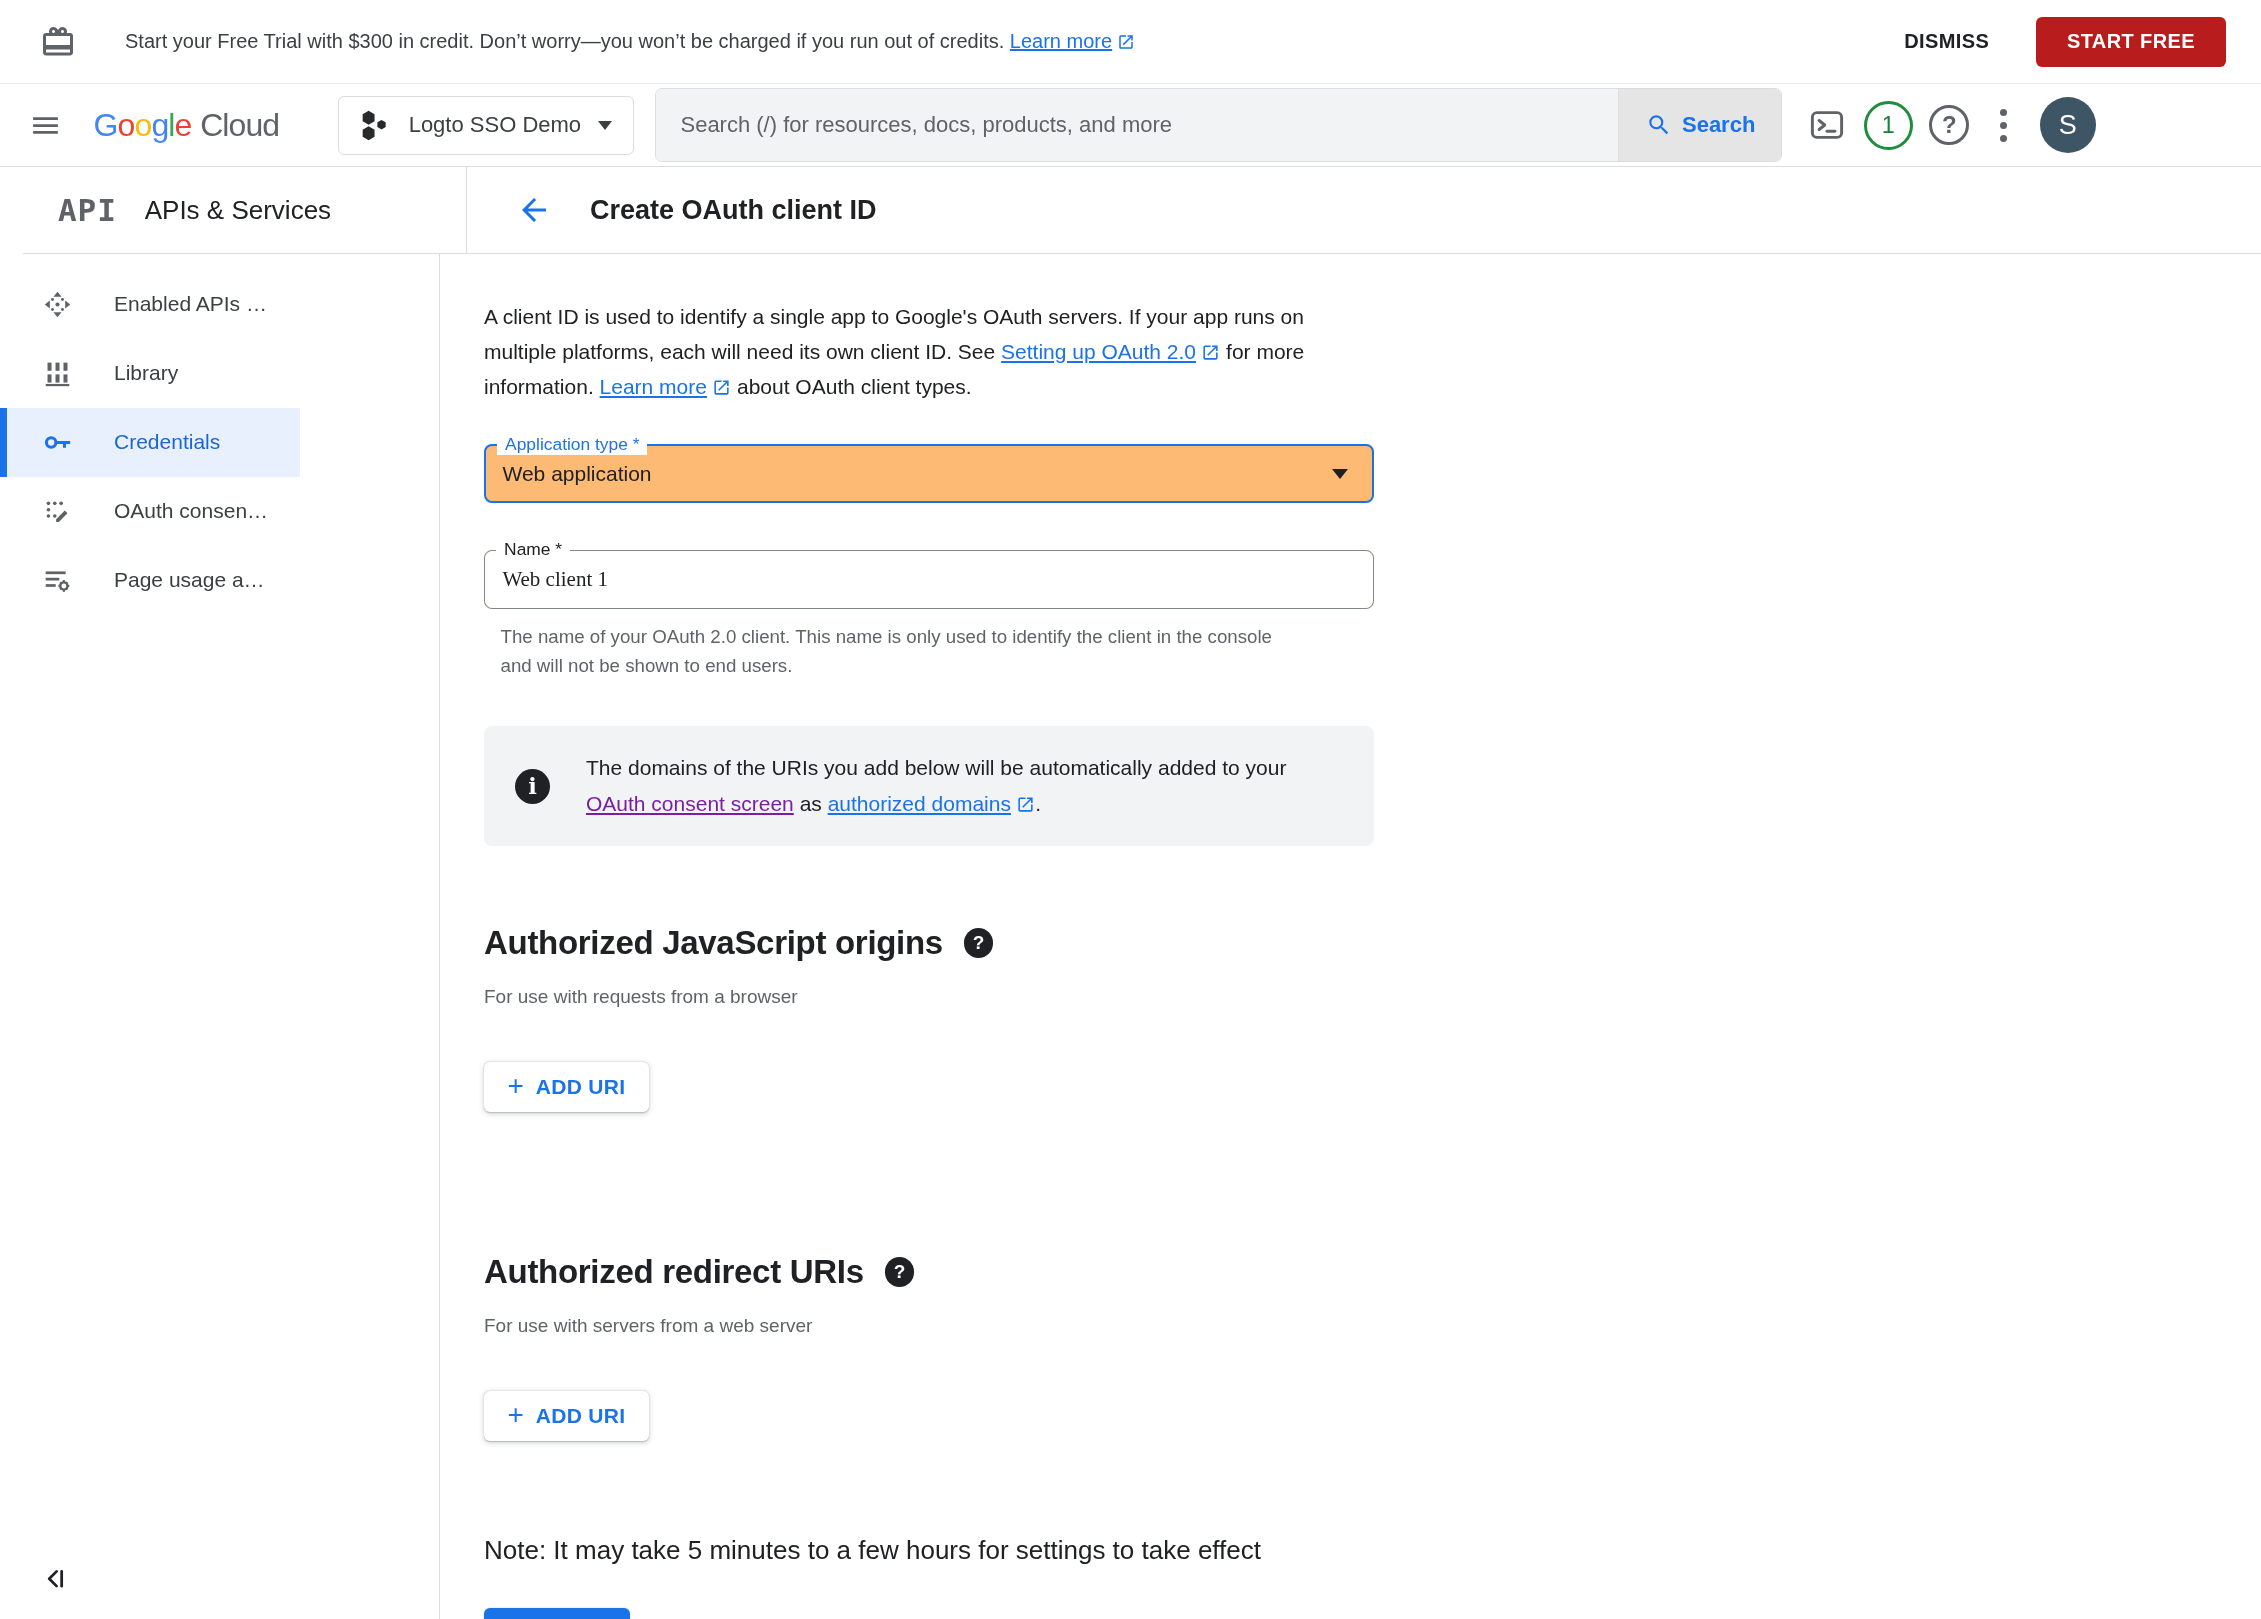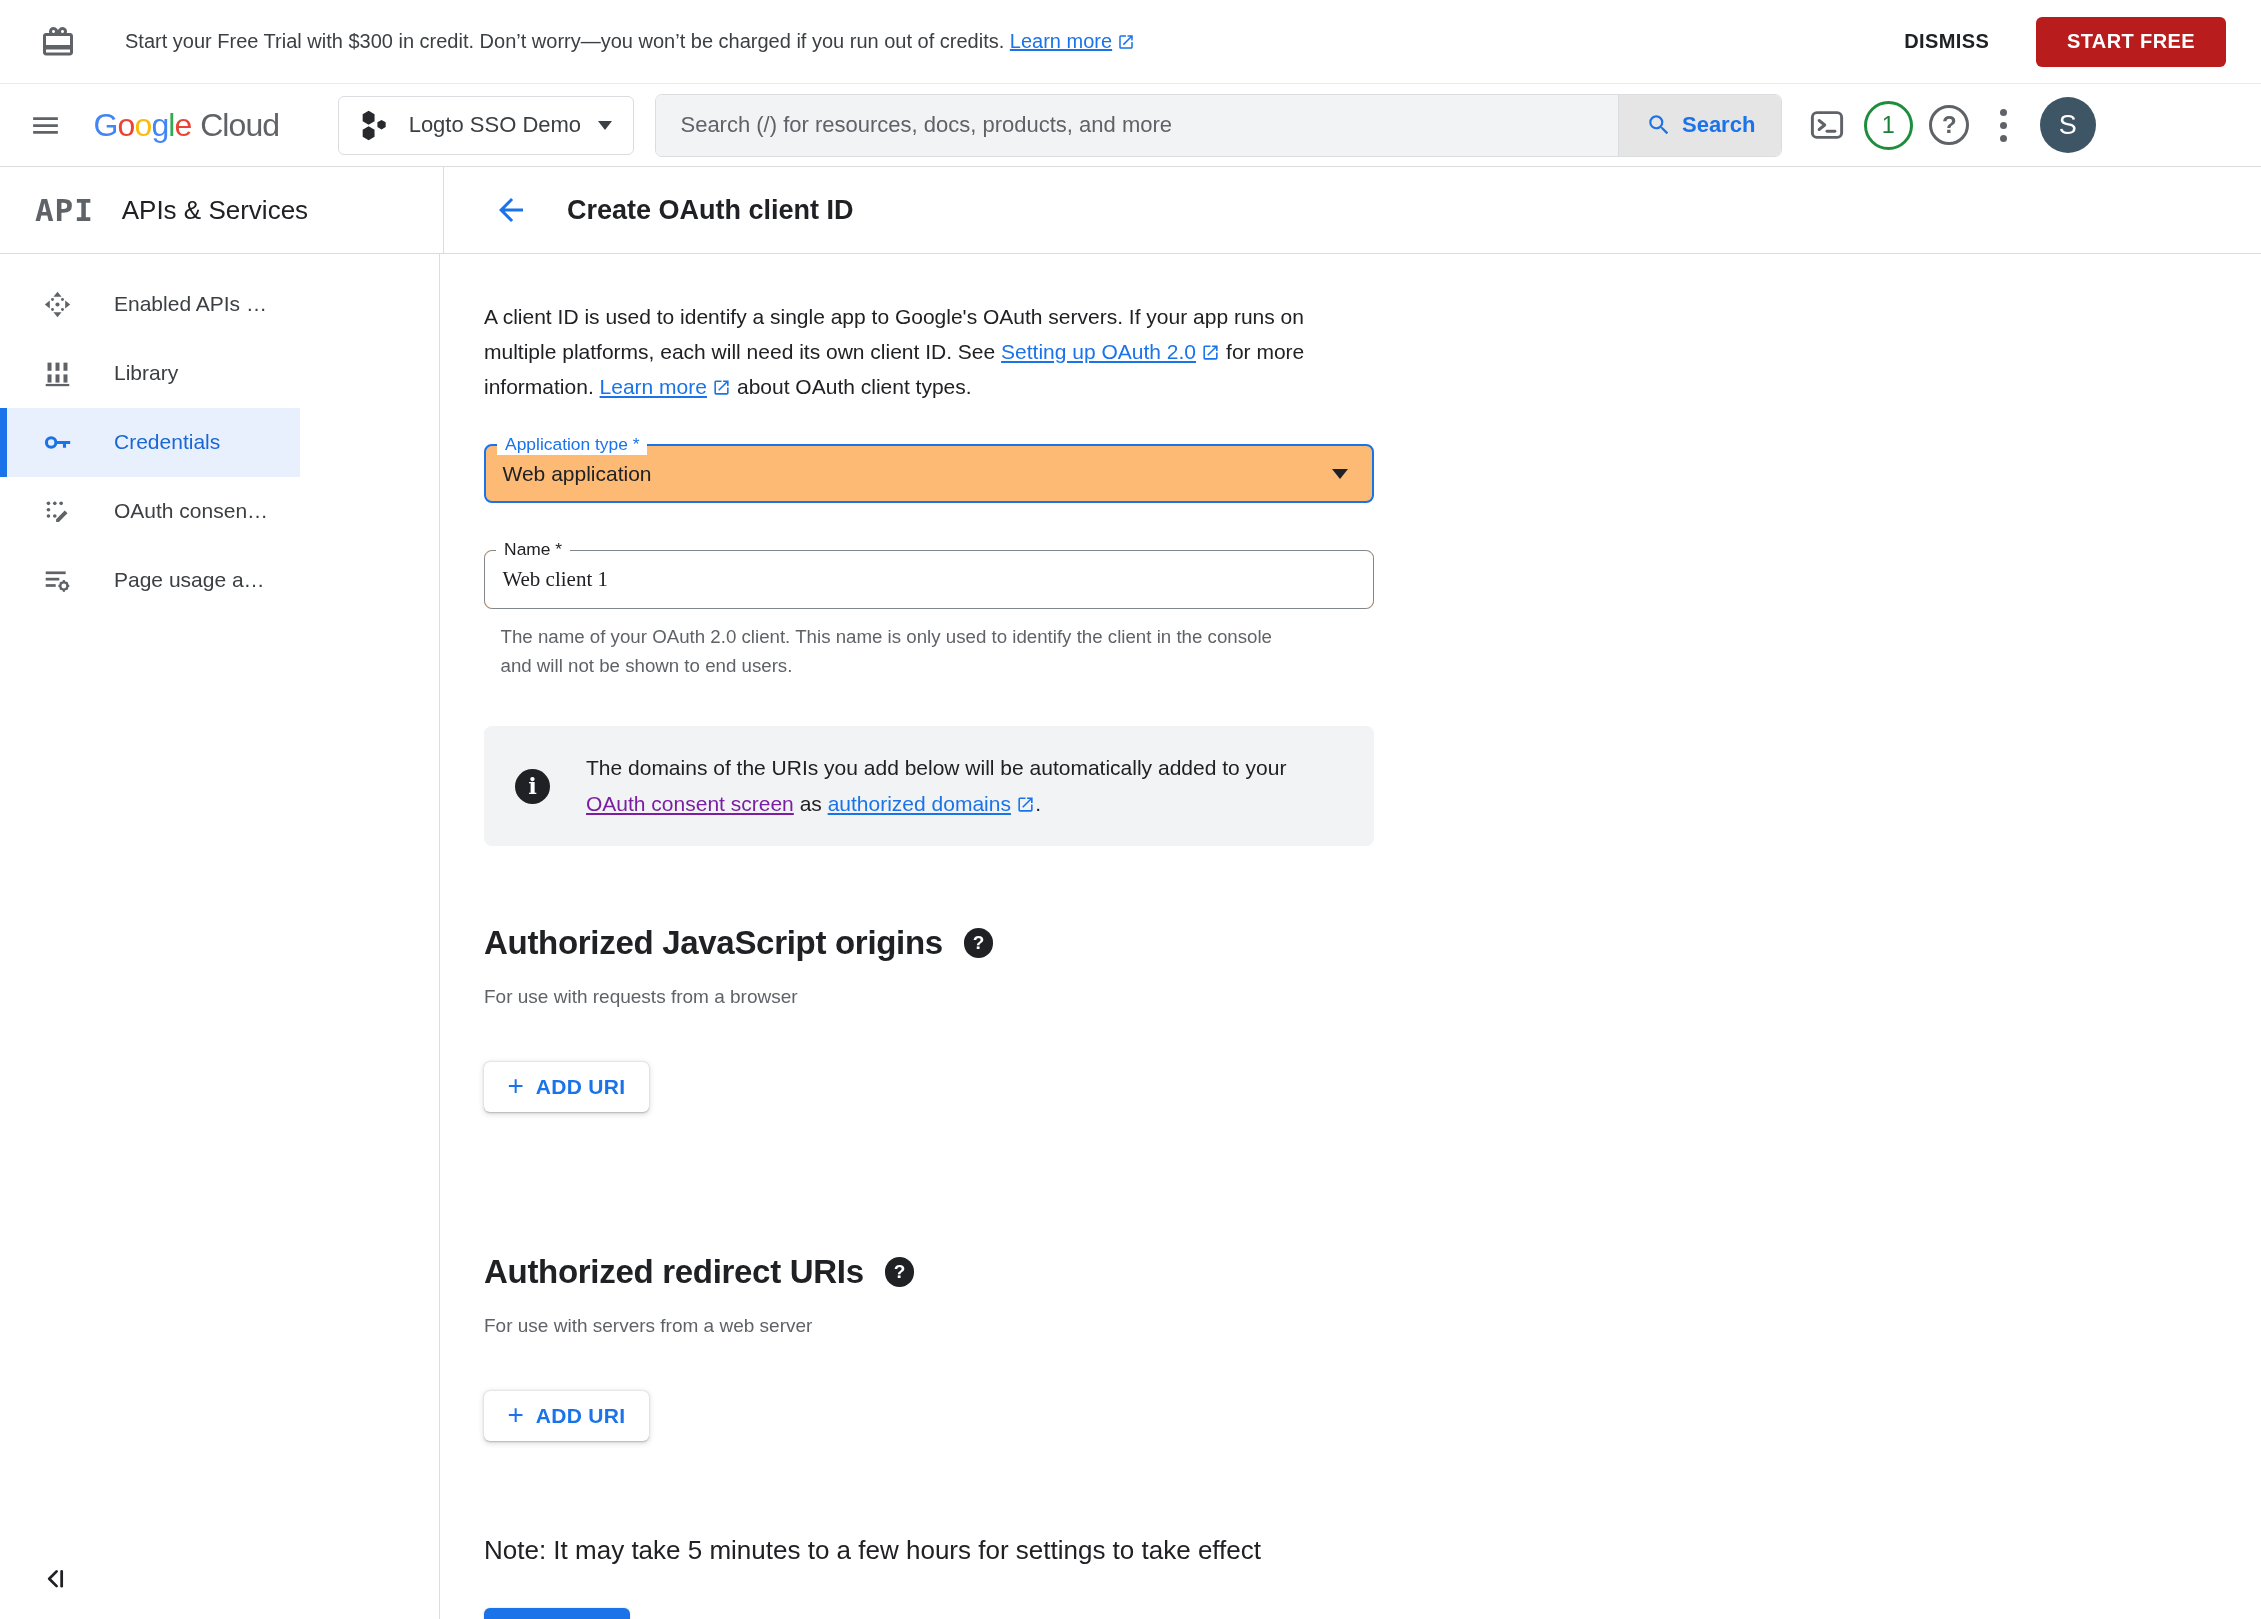--- a/index.html
+++ b/index.html
@@ -29,42 +29,42 @@
   .menu-icon { width:33px; height:33px; color:#5f6368; }
   .logo { display:flex; align-items:baseline; margin-left:22.6px; font-size:32px; letter-spacing:-0.9px; cursor:pointer; }
   .logo .cloud { color:#5f6368; margin-left:8.7px; }
   .lg-b{color:#4285F4}.lg-r{color:#EA4335}.lg-y{color:#FBBC05}.lg-g{color:#34A853}
   .project-btn { margin-left:59px; height:59px; display:flex; align-items:center; gap:17.4px;
     border:0.9px solid #dadce0; border-radius:6px; background:#fff; padding:0 21px; cursor:pointer;
     font-family:inherit; font-size:22px; color:#3c4043; }
   .hex-icon { width:31px; height:31px; color:#27292d; }
   .caret-down { width:0; height:0; border-left:7.8px solid transparent; border-right:7.8px solid transparent;
     border-top:9.6px solid #3c4043; }
-  .search-wrap { margin-left:21px; flex:1; max-width:1127px; height:63px; display:flex;
+  .search-wrap { margin-left:21px; flex:1; max-width:1127px; height:74px; display:flex;
     border:0.9px solid #dadce0; border-radius:7px; overflow:hidden; }
   .search-input { flex:1; border:none; outline:none; background:#f1f3f4; font-family:inherit;
     font-size:22px; color:#202124; padding:0 24px; }
   .search-input::placeholder { color:#5f6368; }
   .search-btn { width:163px; background:#e5e5e5; border:none; border-left:0.9px solid #dadce0; cursor:pointer;
     display:flex; align-items:center; justify-content:center; gap:10.4px; font-family:inherit; }
   .search-btn svg { width:26px; height:26px; color:#1a73e8; }
   .search-btn span { font-size:22px; font-weight:700; color:#1a73e8; }
   .nav-right { display:flex; align-items:center; margin-left:19px; gap:10.4px; }
   .term-icon { width:36px; height:36px; color:#5f6368; }
   .notif-circle { width:49px; height:49px; border:3.5px solid #1e8e3e; border-radius:50%;
     display:flex; align-items:center; justify-content:center; font-size:23.4px; color:#188038; cursor:pointer; }
   .help-circle { width:40px; height:40px; border:3.5px solid #5f6368; border-radius:50%;
     display:flex; align-items:center; justify-content:center; font-size:24px; font-weight:700; color:#5f6368; cursor:pointer; }
   .kebab { display:flex; flex-direction:column; gap:6px; padding:8.7px 14px; cursor:pointer; }
   .kebab i { width:7px; height:7px; border-radius:50%; background:#5f6368; }
   .avatar { width:56px; height:56px; border-radius:50%; background:#3e5565; color:#fff;
     display:flex; align-items:center; justify-content:center; font-size:27px; cursor:pointer; margin-left:8.7px; }
 
   
-  .header-row { height:87px; display:flex; border-bottom:0.9px solid #dadce0; }
+  .header-row { height:87px; display:flex; border-bottom:0.9px solid #dadce0;margin-left:23px; }
   .header-left { width:444px; flex:none; border-right:0.9px solid #dadce0; display:flex;
     align-items:center; padding-left:35px; gap:28px; }
   .api-logo { font-family:"DejaVu Sans Mono", monospace; font-weight:700; font-size:31px;
     color:#5f6368; letter-spacing:0.9px; }
   .panel-title { font-size:26px; color:#202124; }
   .header-main { flex:1; display:flex; align-items:center; padding-left:49px; gap:38px; }
   .back-btn { background:none; border:none; cursor:pointer; display:flex; }
   .back-btn svg { width:36px; height:36px; color:#1a73e8; }
   .page-title { font-size:27px; color:#202124; }
 

